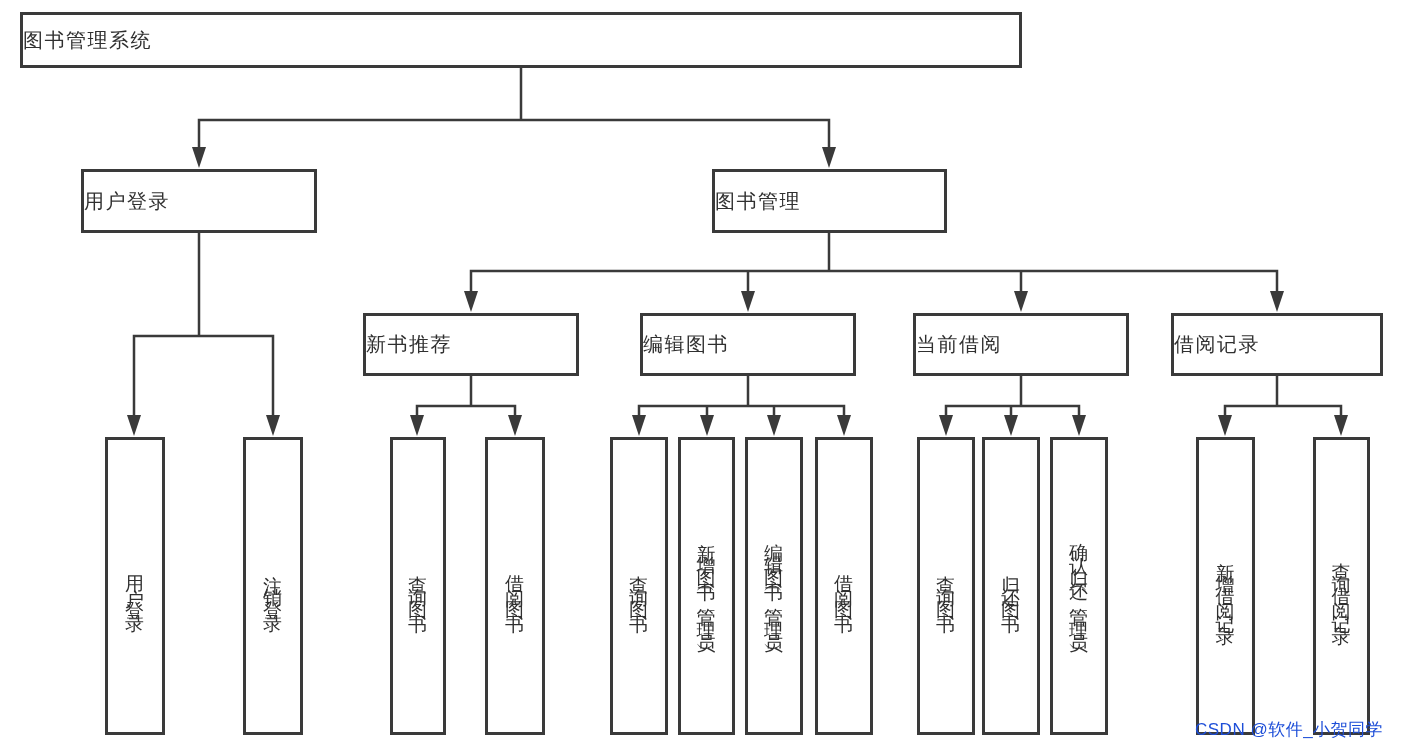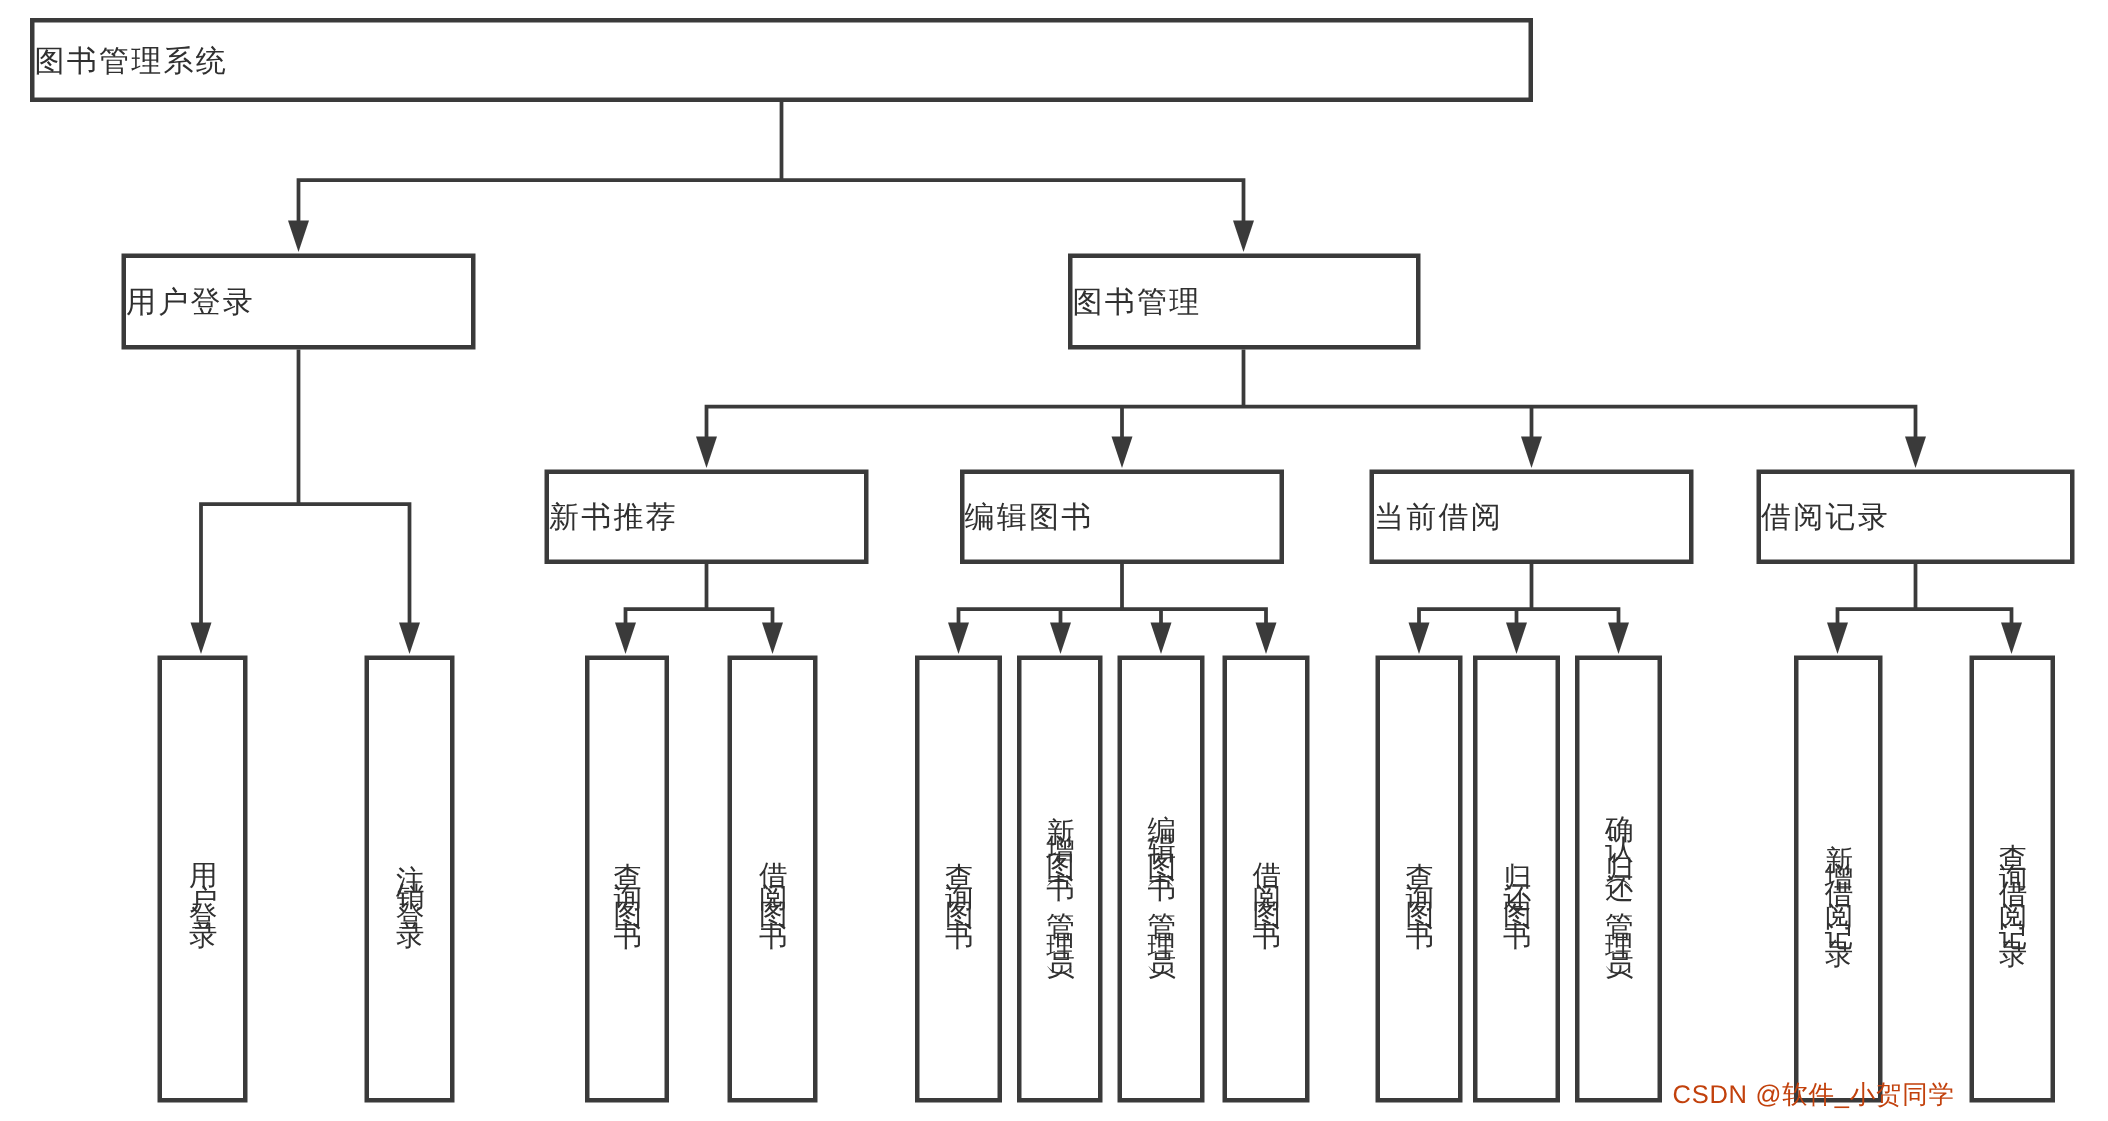--- a/index.html
+++ b/index.html
@@ -18,22 +18,22 @@
   .vbox{
     position:absolute;top:437px;height:298px;box-sizing:border-box;
     border:3px solid #3a3a3a;background:#ffffff;
     display:flex;align-items:center;justify-content:center;
   }
   .vtext{
     writing-mode:vertical-rl;text-orientation:mixed;
     font-size:19px;line-height:1;letter-spacing:13px;color:#303030;
   }
   .watermark{
-    position:absolute;left:1115px;top:718px;z-index:5;
-    font-size:17px;color:#c2410c;letter-spacing:0.5px;white-space:nowrap;text-align:center;
+    position:absolute;left:1195px;top:718px;z-index:5;
+    font-size:17px;color:#1d4ed8;letter-spacing:0.5px;white-space:nowrap;text-align:center;
   }
 </style>
 </head>
 <body>
 
 <div id="stage">
 
   <svg id="connectors" width="1405" height="747" viewBox="0 0 1405 747">
 
     <g>

